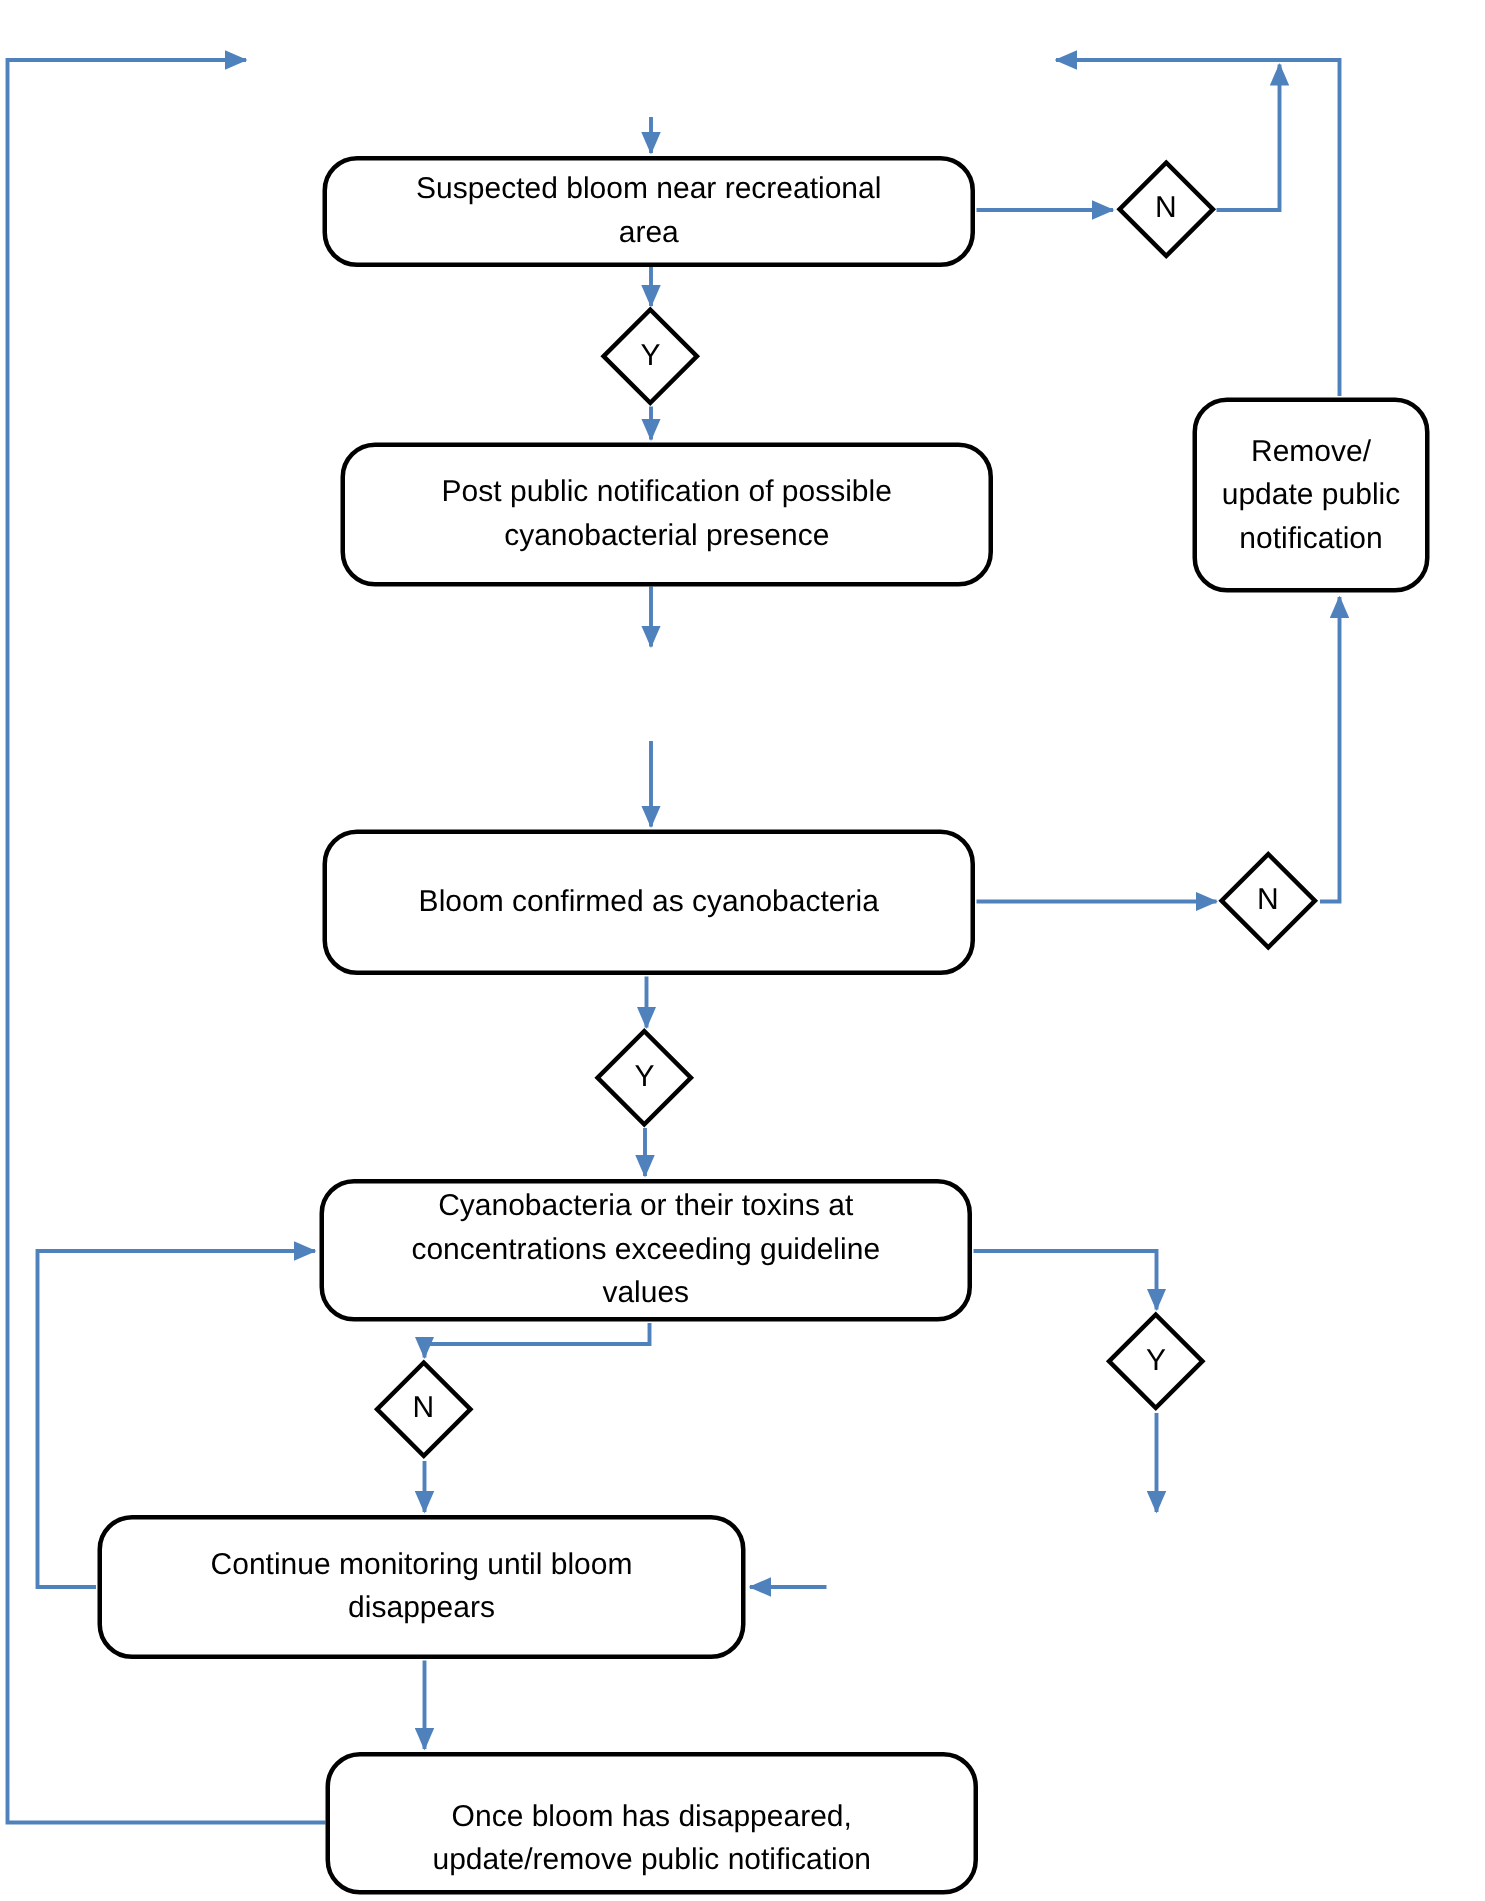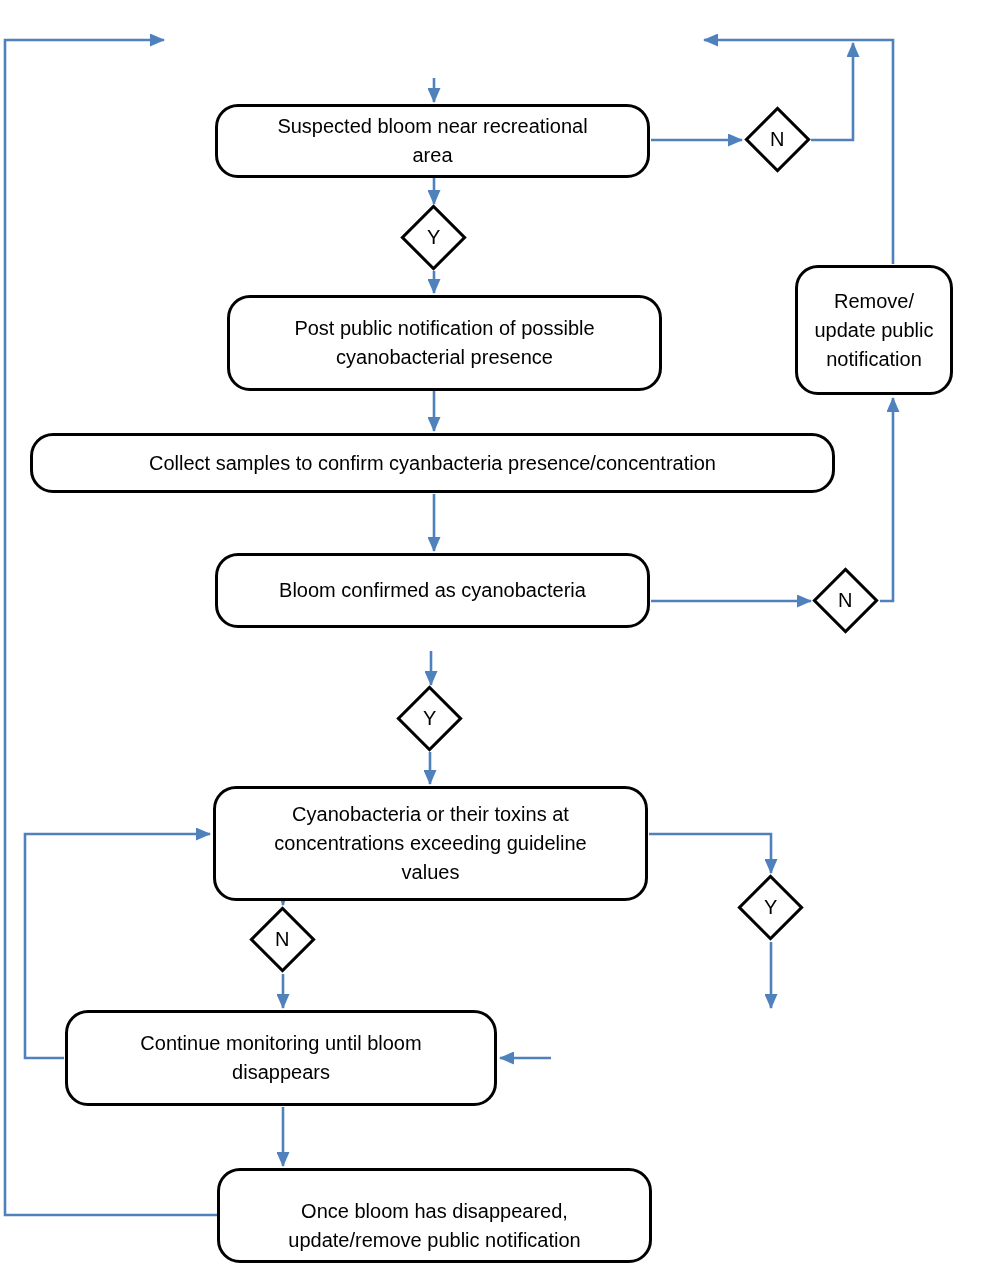--- a/index.html
+++ b/index.html
@@ -80,33 +80,30 @@
 
 
   <div class="node" style="left:215px; top:104px; width:435px; height:74px;">
     <span class="lbl" style="max-width:340px;">Suspected bloom near recreational area</span>
   </div>
 
   <div class="node" style="left:215px; top:295px; width:435px; height:96px;margin-left:12px;">
     <span class="lbl" style="max-width:380px;">Post public notification of possible cyanobacterial presence</span>
   </div>
 
-  <div class="node" style="left:30px; top:433px; width:805px; height:60px;">
-    <span class="lbl" style="max-width:770px;">Collect samples to confirm cyanbacteria presence/concentration</span>
-  </div>
 
-  <div class="node" style="left:215px; top:553px; width:435px; height:75px;">
+  <div class="node" style="left:215px; top:553px; width:435px; height:97px;">
     <span class="lbl" style="max-width:400px;">Bloom confirmed as  cyanobacteria</span>
   </div>
 
   <div class="node" style="left:795px; top:265px; width:158px; height:130px;">
     <span class="lbl" style="max-width:132px;">Remove/ update public notification</span>
   </div>
 
-  <div class="node" style="left:213px; top:786px; width:435px; height:115px;">
+  <div class="node" style="left:213px; top:786px; width:435px; height:95px;">
     <span class="lbl" style="max-width:360px;">Cyanobacteria or their toxins at concentrations exceeding guideline values</span>
   </div>
 
   <div class="node" style="left:65px; top:1010px; width:432px; height:96px;">
     <span class="lbl" style="max-width:330px;">Continue monitoring until bloom disappears</span>
   </div>
 
 
   <div class="node" style="left:217px; top:1168px; width:435px; height:95px;">
     <span class="lbl" style="max-width:345px;margin-top:20px;">Once bloom has disappeared, update/remove public notification</span>

